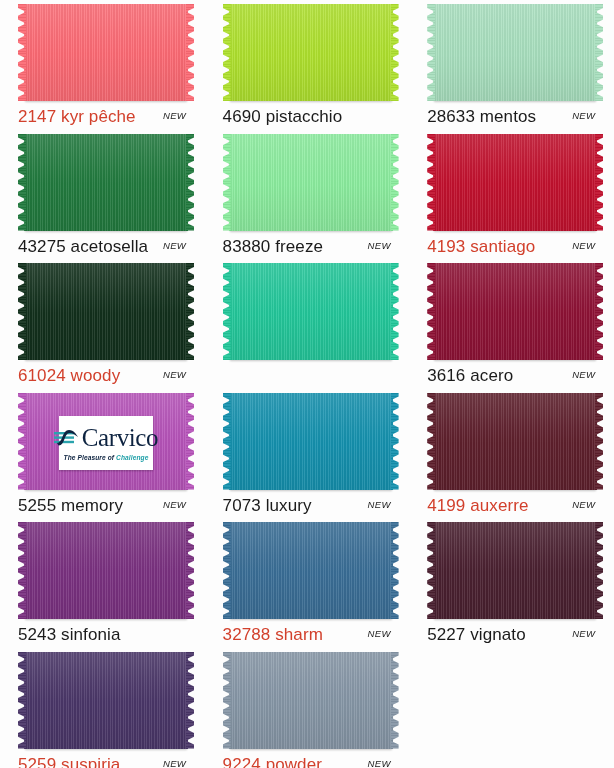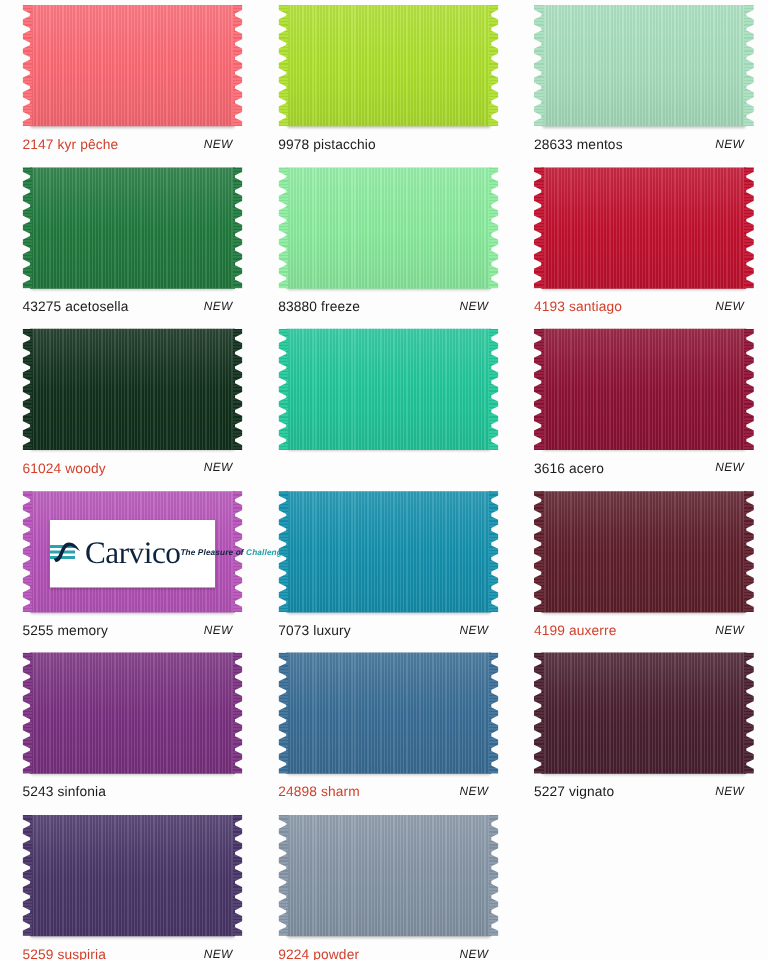--- a/index.html
+++ b/index.html
@@ -72,21 +72,21 @@
   
   .caption{
     position:relative;
     width:176px;
     margin:6px 0 0 6px;
     display:flex;
     align-items:baseline;
     height:14px;
   }
   .cap-name{
-    font-size:11px;
+    font-size:17px;
     line-height:13px;
     color:#1b1b1b;
     white-space:nowrap;
     letter-spacing:.1px;
   }
   .cap-name.red{color:#d2402c;}
   .cap-new{
     position:absolute;
     left:124px;
     font-size:9.5px;
@@ -94,26 +94,27 @@
     font-style:italic;
     letter-spacing:.3px;
     color:#1b1b1b;
     margin-left:21px;
   }
   
   .logo{
     position:absolute;
     left:50%;top:50%;
     transform:translate(-50%,-50%);
-    width:132px;height:54px;
+    width:94px;height:54px;
     background:#ffffff;
     box-shadow:0 1px 2px rgba(0,0,0,.25);
     display:flex;
-    flex-direction:row;
+    flex-direction:column;
     align-items:center;
+    justify-content:center;
     padding:2px 0 3px;
     box-sizing:border-box;
   }
   .logo-main{
     display:flex;align-items:center;gap:2px;height:30px;
   }
   .logo-mark{width:26px;height:24px;flex:0 0 auto;}
   .logo-word{
     font-family:"Liberation Serif", serif;
     font-size:25px;
@@ -149,21 +150,21 @@
           <span class="cap-new">NEW</span>
         </div>
       </div>
       <div class="cell">
         <div class="swatch-wrap" style="--c: #aee02e;">
           <div class="swatch" style="--c: #aee02e;"></div>
           <div class="pink-edge left" style="--c: #aee02e;"></div>
           <div class="pink-edge right" style="--c: #aee02e;"></div>
         </div>
         <div class="caption">
-          <span class="cap-name">9978 pistacchio</span>
+          <span class="cap-name">4690 pistacchio</span>
         </div>
       </div>
       <div class="cell">
         <div class="swatch-wrap" style="--c: #a8dfbe;">
           <div class="swatch" style="--c: #a8dfbe;"></div>
           <div class="pink-edge left" style="--c: #a8dfbe;"></div>
           <div class="pink-edge right" style="--c: #a8dfbe;"></div>
         </div>
         <div class="caption">
           <span class="cap-name">28633 mentos</span>
@@ -287,21 +288,21 @@
           <span class="cap-name">5243 sinfonia</span>
         </div>
       </div>
       <div class="cell">
         <div class="swatch-wrap" style="--c: #3a6e96;">
           <div class="swatch" style="--c: #3a6e96;"></div>
           <div class="pink-edge left" style="--c: #3a6e96;"></div>
           <div class="pink-edge right" style="--c: #3a6e96;"></div>
         </div>
         <div class="caption">
-          <span class="cap-name red">24898 sharm</span>
+          <span class="cap-name red">32788 sharm</span>
           <span class="cap-new">NEW</span>
         </div>
       </div>
       <div class="cell">
         <div class="swatch-wrap" style="--c: #4a2030;">
           <div class="swatch" style="--c: #4a2030;"></div>
           <div class="pink-edge left" style="--c: #4a2030;"></div>
           <div class="pink-edge right" style="--c: #4a2030;"></div>
         </div>
         <div class="caption">

